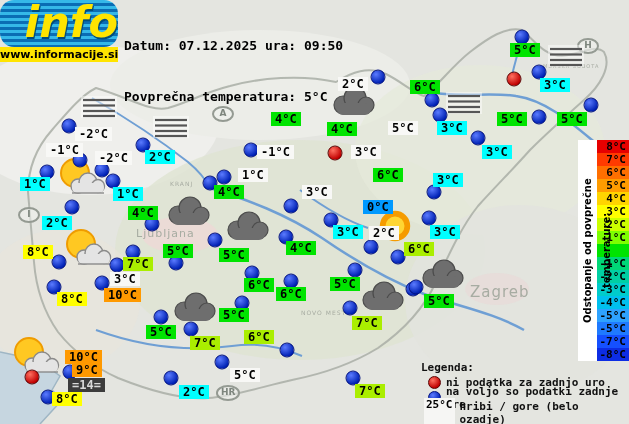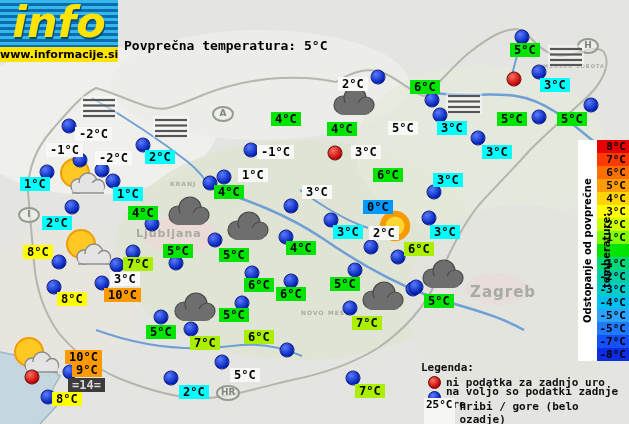--- a/index.html
+++ b/index.html
@@ -3,31 +3,31 @@
 <meta charset="utf-8">
 <style>
   html,body{margin:0;padding:0;background:#ccc;}
   .stage{position:relative;width:629px;height:424px;overflow:hidden;background:#e4e5e0;
          font-family:"DejaVu Sans Mono",monospace;}
   .basemap{position:absolute;left:0;top:0;}
 
   
   .logo{position:absolute;left:0;top:0;width:118px;height:62px;z-index:30;}
   .logo-top{height:47px;background:repeating-linear-gradient(180deg,#35b8e8 0 3px,#0a6db4 3px 6px);
-            color:#ffe400;font:bold italic 43px "DejaVu Sans",sans-serif;text-align:center;
-            line-height:45px;letter-spacing:0px;text-shadow:1px 2px 0 #024d7a;}
+            color:#ffe400;font:bold italic 43px "DejaVu Sans",sans-serif;text-align:right;
+            line-height:45px;letter-spacing:0px;text-shadow:1px 2px 0 #024d7a;border-radius:14px;}
   .logo-url{height:15px;background:#ffe400;color:#000;font:bold 11px "DejaVu Sans",sans-serif;
             text-align:center;line-height:15px;}
 
   
   .header{position:absolute;left:124px;top:3px;z-index:30;color:#000;
           font:bold 13px "DejaVu Sans Mono",monospace;line-height:17px;white-space:pre;}
 
   
-  .city{position:absolute;color:#a7aca2;font-family:"DejaVu Sans",sans-serif;font-weight:bold;
+  .city{position:absolute;color:#a7aca2;font-family:"DejaVu Sans",sans-serif;font-weight:normal;
         letter-spacing:1px;white-space:nowrap;z-index:1;}
   .icon{position:absolute;z-index:3;line-height:0;}
   .dot{position:absolute;width:13px;height:13px;border-radius:50%;transform:translate(-50%,-50%);z-index:4;}
   .dot.blue{background:radial-gradient(circle at 35% 30%,#5b7bff,#0021b4 72%);border:1px solid #001080;}
   .dot.red{background:radial-gradient(circle at 35% 30%,#ff7060,#c00000 72%);border:1px solid #5c0000;}
   .station{position:absolute;height:14px;line-height:14px;padding:0 4px;z-index:5;
            font:bold 12px "DejaVu Sans Mono",monospace;color:#000;white-space:nowrap;}
   .station.sea{color:#d8d8d8;}
   .sign{position:absolute;min-width:12px;height:12px;line-height:11px;text-align:center;
         border:2px solid #949a92;border-radius:50%;color:#7e867e;background:rgba(240,242,238,.55);
@@ -87,20 +87,21 @@
     <path d="M96,330 C140,346 186,352 232,346 C260,342 284,348 302,356" fill="none" stroke="#6f9fd4" stroke-width="2"></path>
     <path d="M522,30 C520,50 514,64 512,76" fill="none" stroke="#6f9fd4" stroke-width="2"></path>
   </svg>
 
   <div class="logo">
     <div class="logo-top">info</div>
     <div class="logo-url">www.informacije.si</div>
   </div>
 
   <div class="header">
+    <div>Datum: 07.12.2025 ura: 09:50</div>
     <div>Povprečna temperatura: 5°C</div>
   </div>
 
   <div id="map-layer">
       <div class="city" style="left: 136px; top: 227px; font-size: 11px;">Ljubljana</div>
       <div class="city" style="left: 470px; top: 283px; font-size: 15px;">Zagreb</div>
       <div class="city" style="left: 301px; top: 309px; font-size: 6px;">NOVO MESTO</div>
       <div class="city" style="left: 170px; top: 180px; font-size: 6px;">KRANJ</div>
       <div class="city" style="left: 543px; top: 63px; font-size: 5px;">MURSKA SOBOTA</div>
       <div class="icon" style="left: 81px; top: 96px;"><svg width="36" height="22" viewBox="0 0 36 22">

